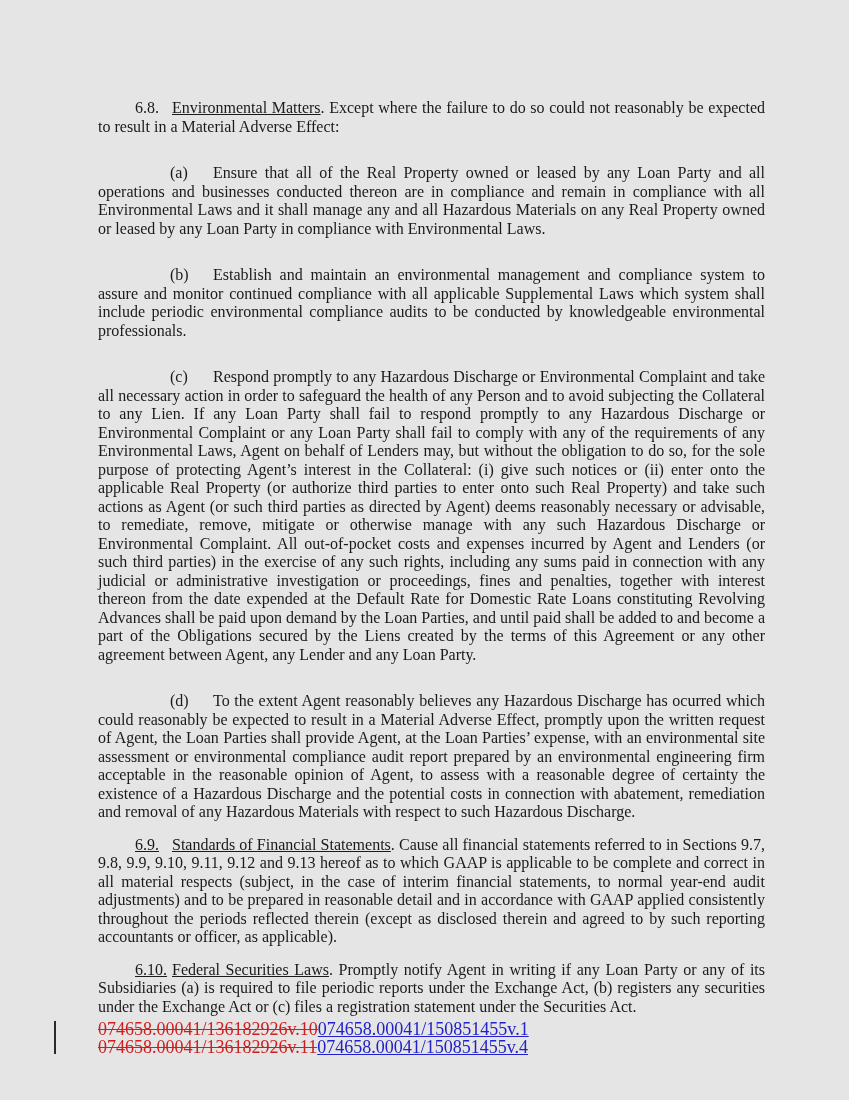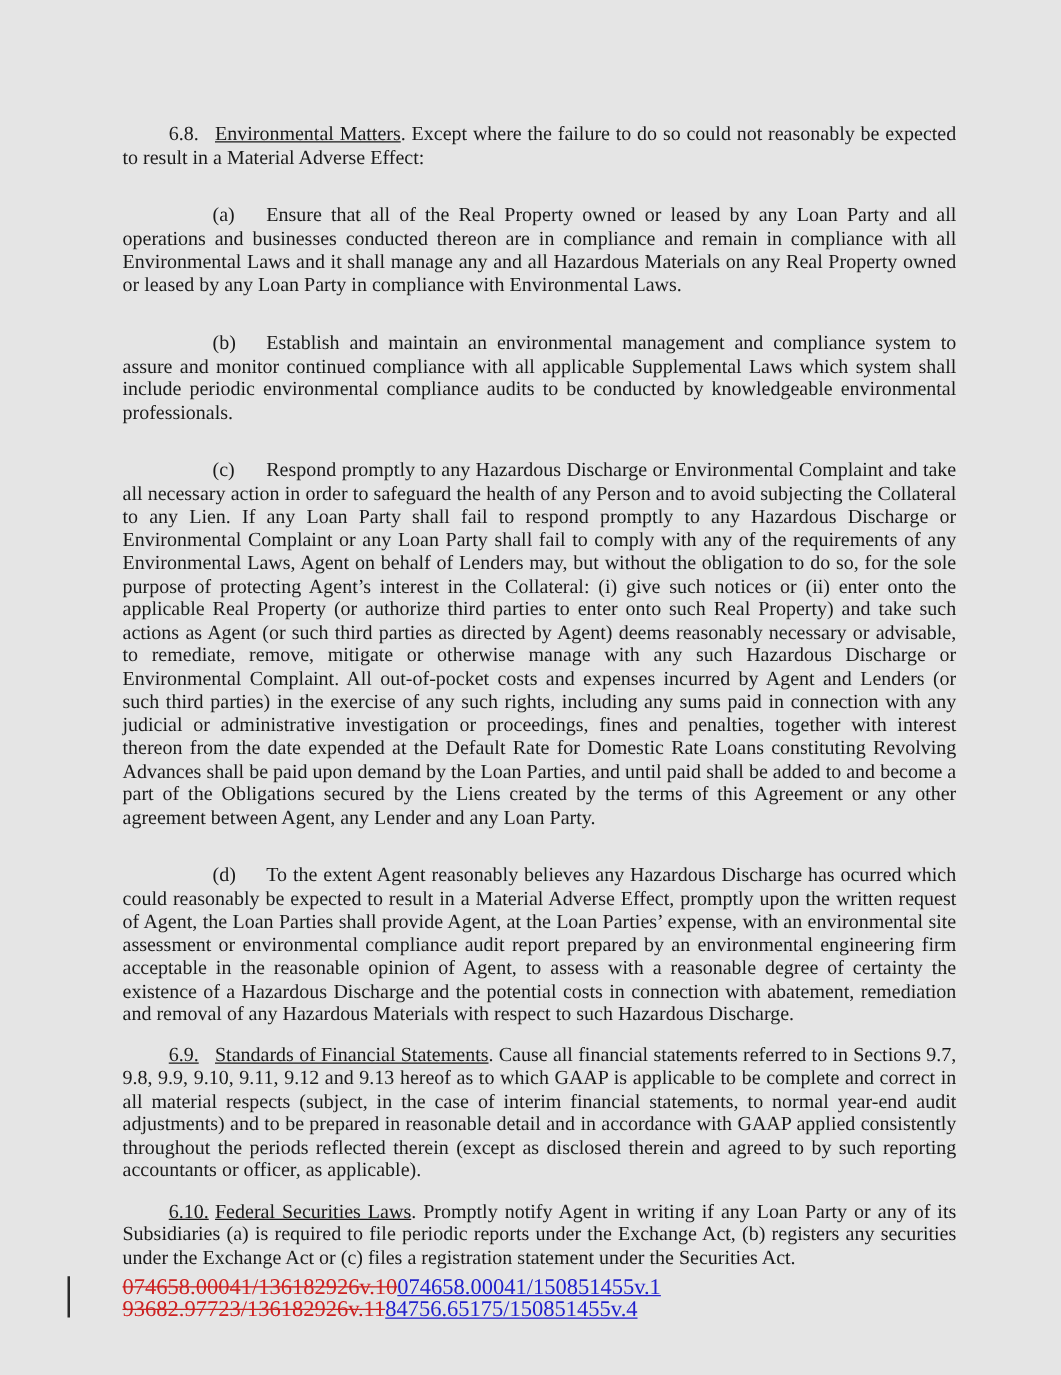--- a/index.html
+++ b/index.html
@@ -61,16 +61,16 @@
     <p class="para"><span class="tab-num"><span class="u">6.10.</span></span><span class="u">Federal Securities Laws</span><span>.  Promptly notify Agent in writing if any Loan Party or any of its Subsidiaries (a) is required to file periodic reports under the Exchange Act, (b) registers any securities under the Exchange Act or (c) files a registration statement under the Securities Act.</span></p>
 
 
   </div>
 
 
   <div class="change-bar"></div>
 
   <div class="footer">
     <div><span class="del">074658.00041/136182926v.10</span><span class="ins">074658.00041/150851455v.1</span></div>
-    <div><span class="del">93682.97723/136182926v.11</span><span class="ins">84756.65175/150851455v.4</span></div>
+    <div><span class="del">074658.00041/136182926v.11</span><span class="ins">074658.00041/150851455v.4</span></div>
   </div>
 
 </div>
 
 </body></html>

